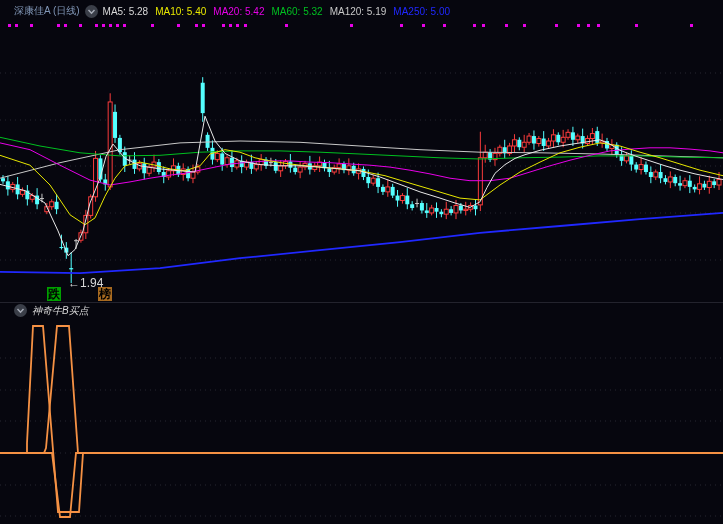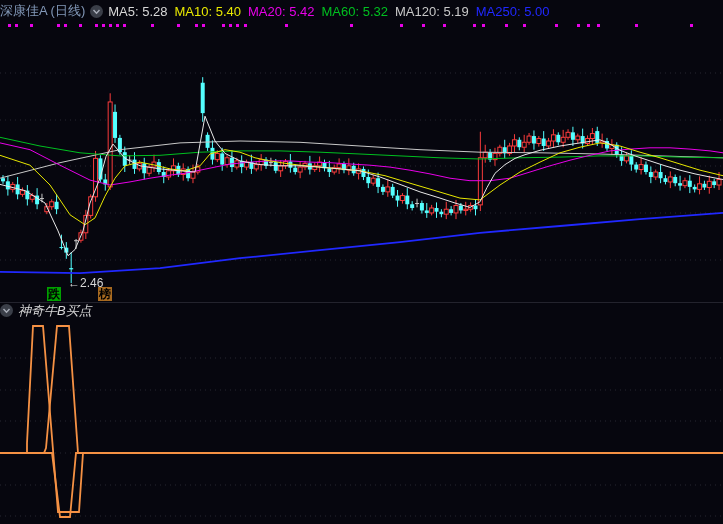--- a/index.html
+++ b/index.html
@@ -1,19 +1,19 @@
 <!DOCTYPE html>
 <html><head>
 <meta charset="utf-8">
 <style>
   html,body{margin:0;padding:0;}
   #app{position:relative;width:723px;height:524px;background:#06060e;overflow:hidden;
        font-family:"Liberation Sans",sans-serif;}
   #chart-svg{position:absolute;left:0;top:0;}
-  .hdr{position:absolute;left:0;display:flex;align-items:center;font-size:13px;white-space:nowrap;}
+  .hdr{position:absolute;left:14px;display:flex;align-items:center;font-size:10px;white-space:nowrap;}
   #hdr1{top:2px;height:18px;}
   #hdr2{top:303px;height:15px;font-style:italic;}
   .chev{display:inline-block;margin:0 5px;line-height:0;}
   .ma-item{margin-right:7px;}
   .tag{position:absolute;width:14px;height:14px;line-height:14px;text-align:center;
        font-size:12px;font-weight:bold;}
   #low-label{position:absolute;font-size:12px;}
 </style>
 </head>
 <body>
@@ -399,14 +399,14 @@
       <svg width="13" height="13">
           <circle cx="6.5" cy="6.5" r="6.5" fill="#3a3e48"></circle>
           <path d="M3.5 5 L6.5 8.2 L9.5 5" stroke="#a8adb8" fill="none" stroke-width="1.4"></path>
         </svg>
     </span>
     <span id="ind-name" style="color: rgb(216, 216, 216); margin-right: 8px;">神奇牛B买点</span>
   </div>
 
   <div class="tag" id="tag-0" style="left: 47px; top: 287px; background: rgb(0, 160, 0); color: rgb(0, 0, 0);">跌</div>
   <div class="tag" id="tag-1" style="left: 98px; top: 287px; background: rgb(168, 106, 32); color: rgb(0, 0, 0);">榜</div>
-  <div id="low-label" style="left: 68px; top: 276px; color: rgb(216, 216, 216);">←2.46</div>
+  <div id="low-label" style="left: 68px; top: 276px; color: rgb(216, 216, 216);">←1.94</div>
 </div>
 
 </body></html>

